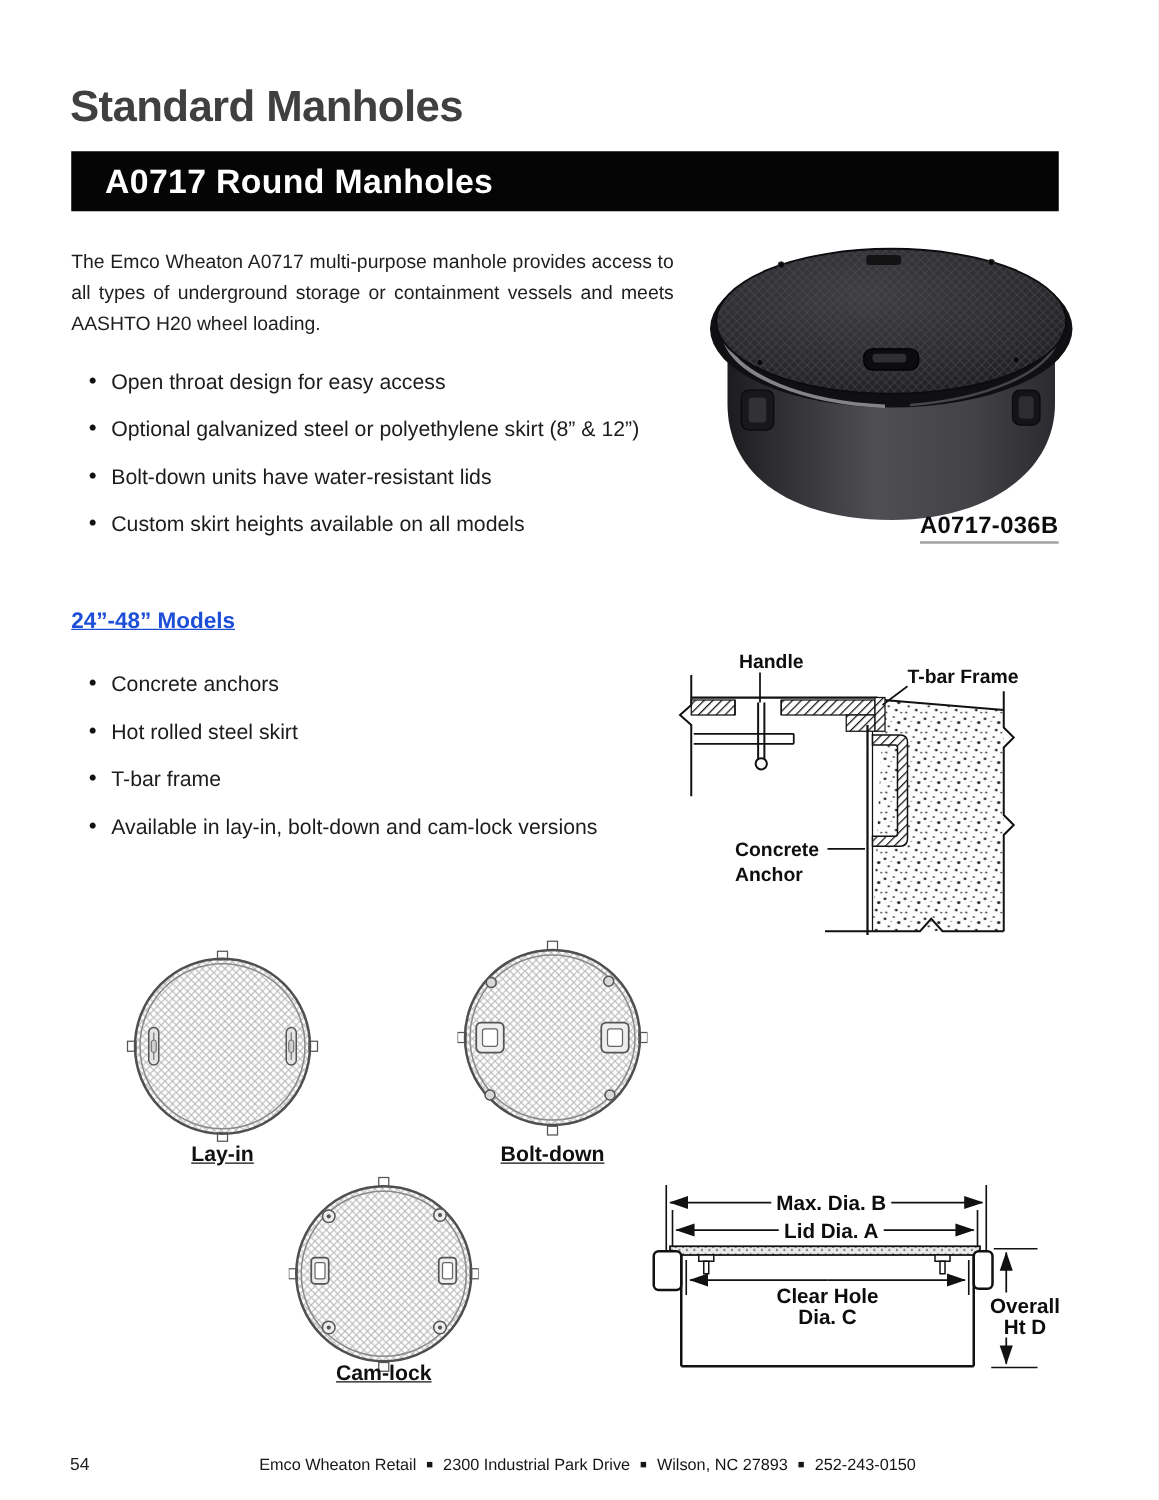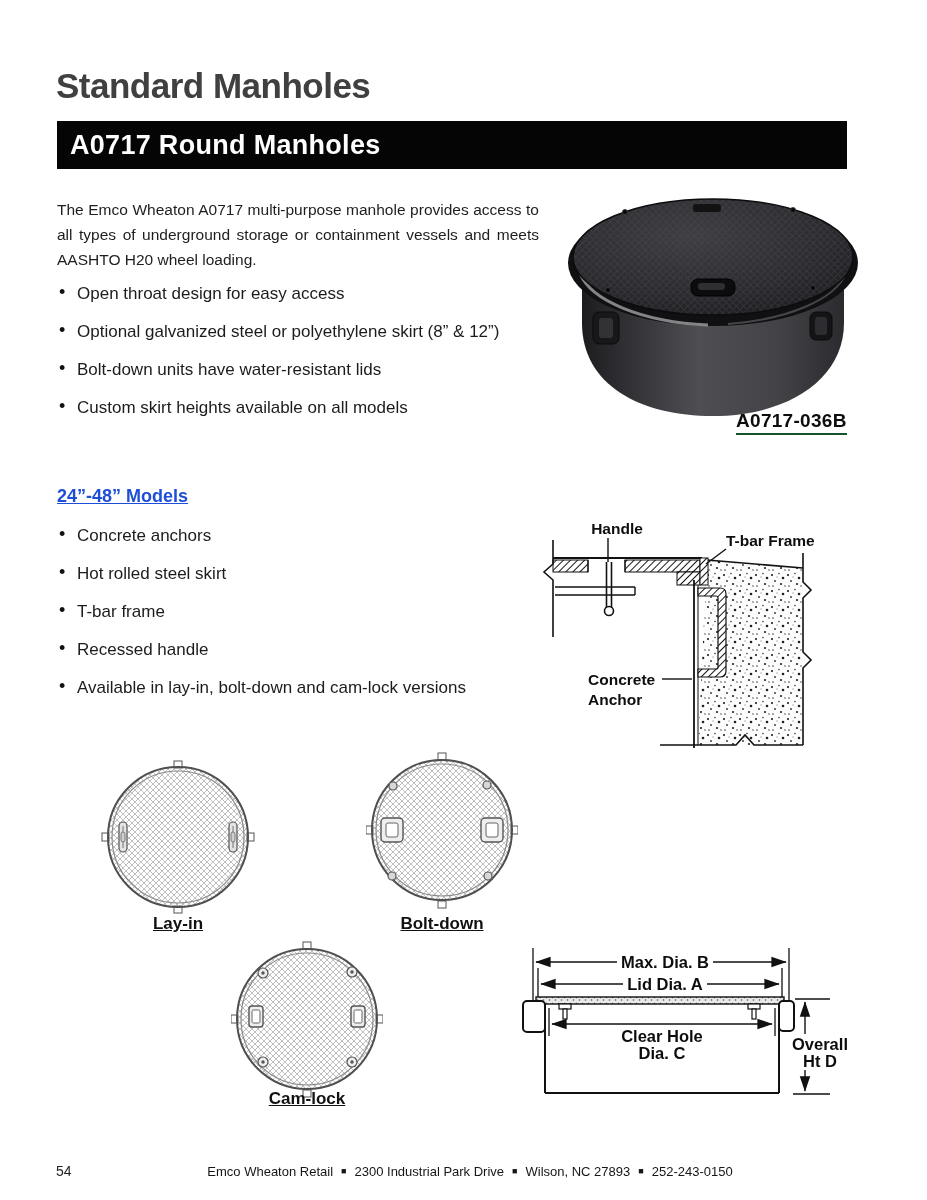--- a/index.html
+++ b/index.html
@@ -8,39 +8,39 @@
     font-family:"Liberation Sans",sans-serif;color:#1a1a1a;overflow:hidden;
     margin:0 auto;
   }
   .abs{position:absolute;}
   .page-title{
     left:56px;top:66px;font-size:35px;font-weight:bold;color:#404040;letter-spacing:-0.5px;
   }
   .banner{
     left:57px;top:121px;width:790px;height:48px;background:#050505;display:flex;align-items:center;
   }
-  .banner span{color:#ffffff;font-size:27px;font-weight:bold;padding-left:13px;letter-spacing:0.3px;}
+  .banner span{color:#ffffff;font-size:27px;font-weight:bold;padding-left:27px;letter-spacing:0.3px;}
   .intro{
     left:57px;top:197px;width:482px;font-size:15.5px;line-height:25px;text-align:justify;color:#1e1e1e;
   }
   ul.bullets{
-    left:57px;margin:1px;padding:0;list-style:none;width:520px;
+    left:57px;margin:13px;padding:0;list-style:none;width:520px;
   }
   ul.bullets li{
     position:relative;padding-left:19px;font-size:17px;line-height:23px;margin-bottom:15px;color:#1c1c1c;
   }
   ul.bullets li::before{
     content:"•";position:absolute;left:1px;top:-1px;font-size:18px;color:#111;
   }
   .models-heading{
     left:57px;top:486px;font-size:18px;font-weight:bold;text-decoration:underline;color:#1d4ed8;
   }
   .caption{
     left:736px;top:410px;font-size:19px;font-weight:bold;color:#0d0d0d;
-    border-bottom:2px solid #14532d;padding-bottom:1px;letter-spacing:0.3px;
+    border-bottom:2px solid #a3a3a3;padding-bottom:1px;letter-spacing:0.3px;
   }
   .lid-label{
     font-size:17px;font-weight:bold;color:#111;text-decoration:underline;transform:translateX(-50%);
   }
   .footer-page{left:56px;top:1163px;font-size:14px;color:#222;}
   .footer-line{
     left:0;top:1164px;width:940px;text-align:center;font-size:13px;color:#161616;
   }
   .footer-line .sq{font-size:9px;position:relative;top:-2px;margin:0 8px;}
   svg text{font-family:"Liberation Sans",sans-serif;}
@@ -64,21 +64,20 @@
     <li>Bolt-down units have water-resistant lids</li>
     <li>Custom skirt heights available on all models</li>
   </ul>
 
   <div class="abs models-heading">24”-48” Models</div>
 
   <ul class="abs bullets" style="top:523px;">
     <li>Concrete anchors</li>
     <li>Hot rolled steel skirt</li>
     <li>T-bar frame</li>
-    <li>Recessed handle</li>
     <li>Available in lay-in, bolt-down and cam-lock versions</li>
   </ul>
 
   <svg class="abs" style="left:558px;top:173px;" width="310" height="250" viewBox="0 0 310 250">
     <defs>
       <linearGradient id="bodyGrad" x1="0" y1="0" x2="1" y2="0">
         <stop offset="0" stop-color="#1c1c1f"></stop>
         <stop offset="0.12" stop-color="#2b2b2f"></stop>
         <stop offset="0.45" stop-color="#4e4e53"></stop>
         <stop offset="0.75" stop-color="#434347"></stop>

